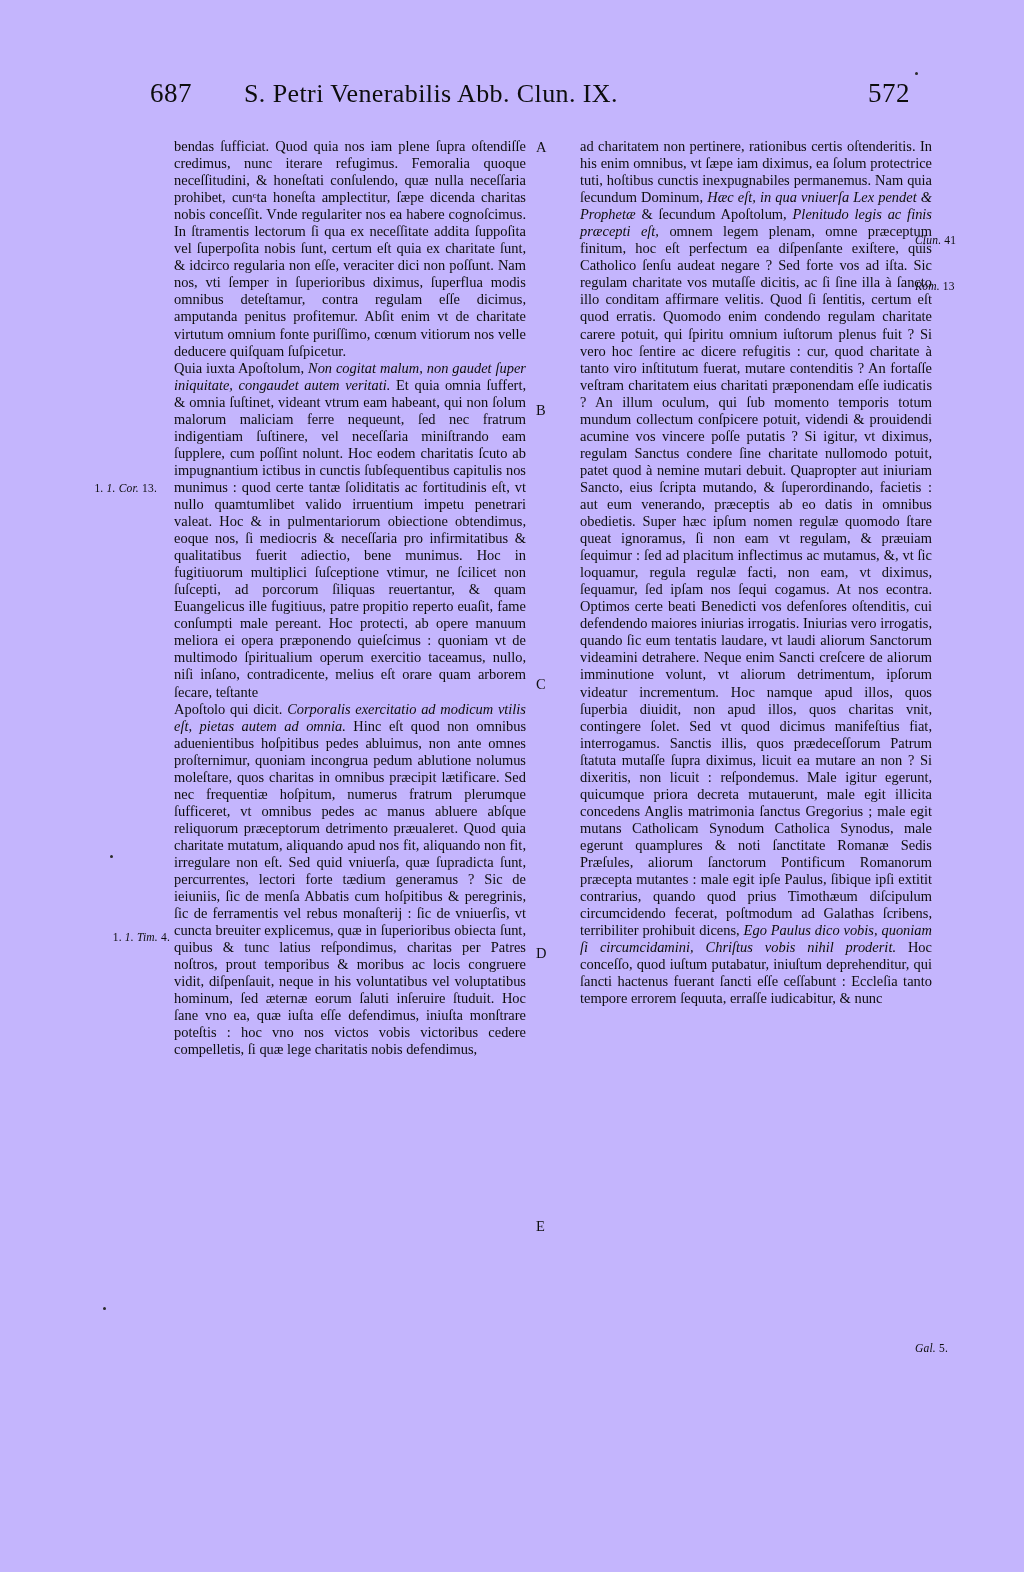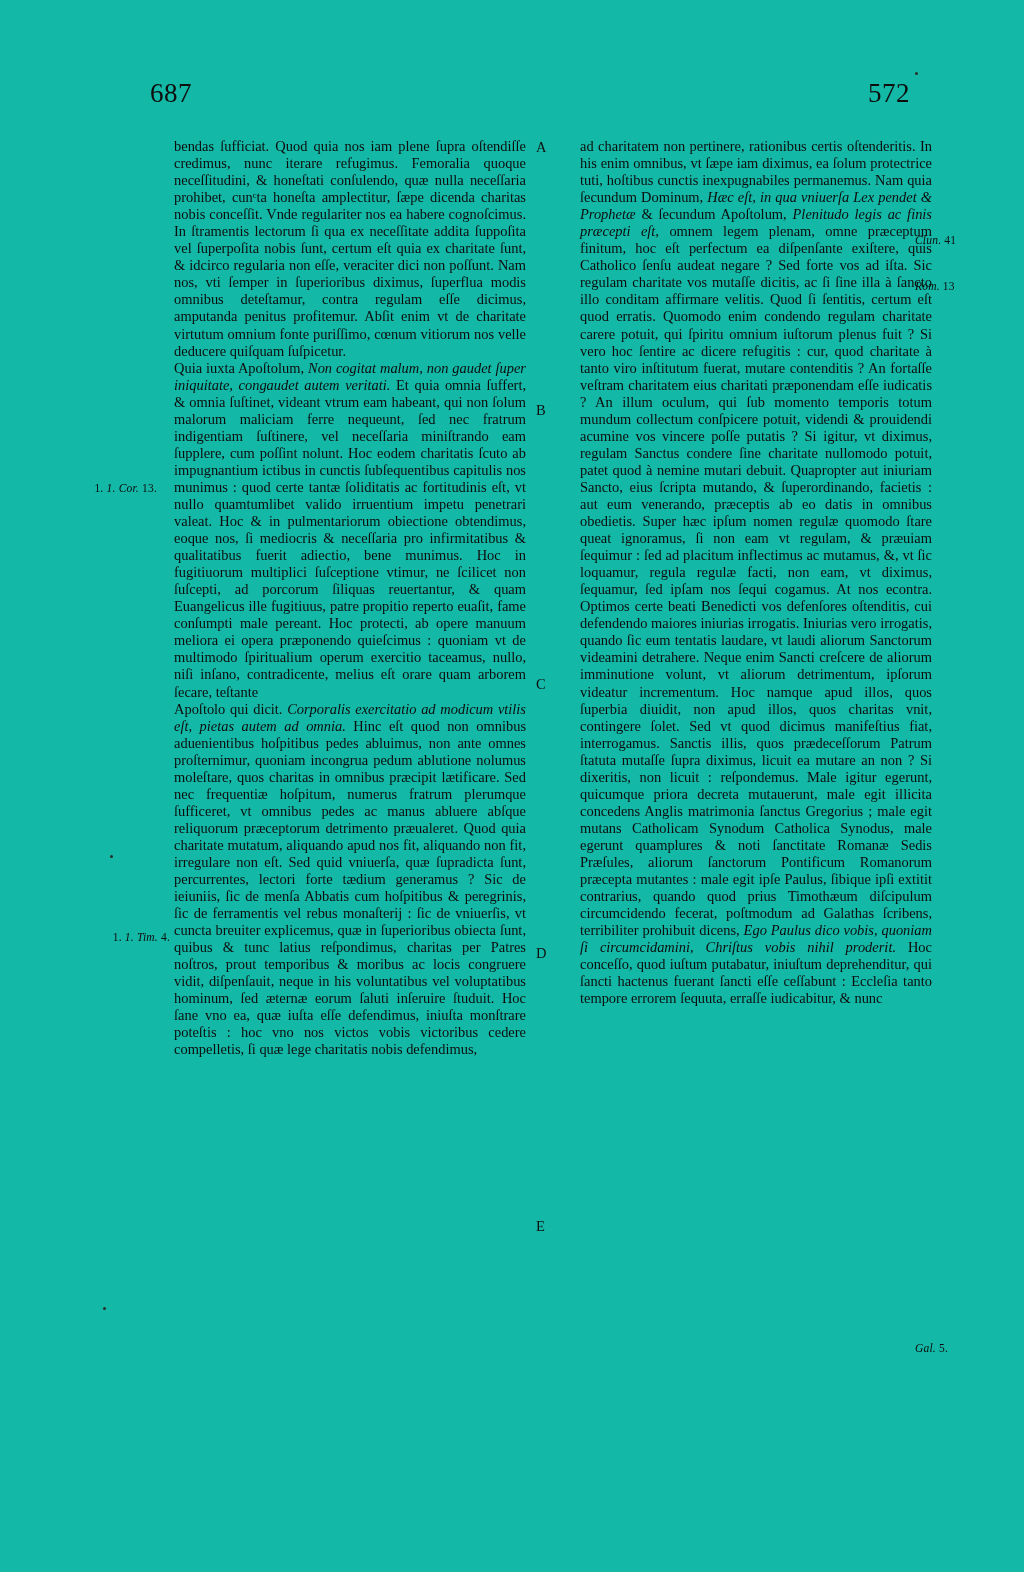--- a/index.html
+++ b/index.html
@@ -12,21 +12,21 @@
     height: 1572px;
     position: relative;
     font-family: "Liberation Serif", "DejaVu Serif", serif;
     color: #0d0d0d;
     overflow: hidden;
   }
 
   .page {
     position: absolute;
     inset: 0;
-    background: #14b8a6;
+    background: #c4b5fd;
   }
 
   
   .running-head {
     position: absolute;
     top: 78px;
     left: 150px;
     width: 760px;
     height: 42px;
     display: flex;
@@ -100,20 +100,21 @@
     border-radius: 50%;
   }
 </style>
 </head>
 <body>
 
 <div class="page">
 
   <div class="running-head">
     <span class="folio">687</span>
+    <span class="head-title">S. Petri Venerabilis Abb. Clun. IX.</span>
     <span class="folio">572</span>
   </div>
 
   <div class="margin-note margin-left" style="left:47px; top:455px; width:110px;margin-top:27px;"><span>1. </span>
     <span class="ref-book">1. Cor.</span>
     <span>13.</span>
   </div>
   <div class="margin-note margin-left" style="left:60px; top:931px; width:110px;"><span>1. </span>
     <span class="ref-book">1. Tim.</span>
     <span>4.</span>

